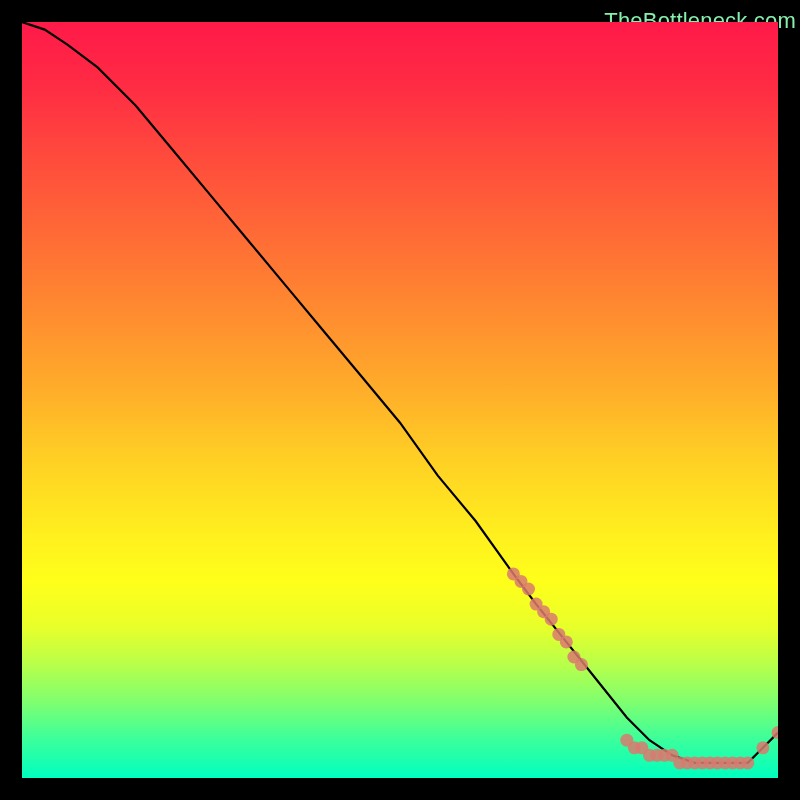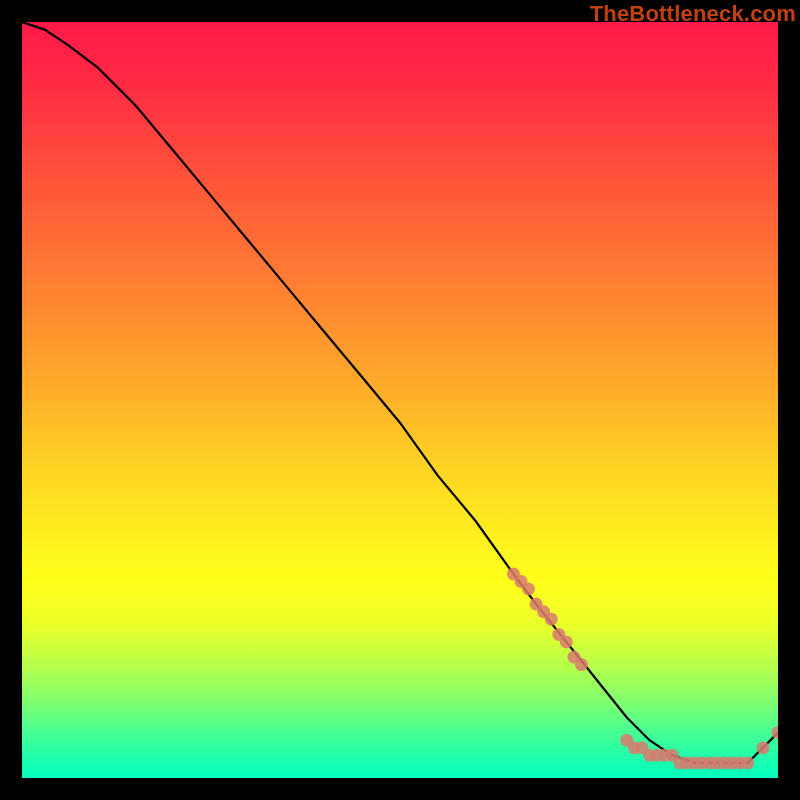--- a/index.html
+++ b/index.html
@@ -27,26 +27,26 @@
       #fff01e 68%,
       #ffff1a 74%,
       #e8ff2a 80%,
       #b8ff4a 85%,
       #7eff70 90%,
       #3aff9c 95%,
       #00ffc0 100%);
   }
   .attribution {
     position: absolute;
-    top: 1px;
+    top: 8px;
     right: 4px;
     font-family: Arial, Helvetica, sans-serif;
     font-size: 22px;
-    font-weight: 700;
-    color: #c2410c;
+    font-weight: 400;
+    color: #86efac;
     letter-spacing: 0.2px;
   }
   svg.curve {
     position: absolute;
     left: 0; top: 0;
     width: 756px; height: 756px;
   }
 </style>
 </head>
 <body>

